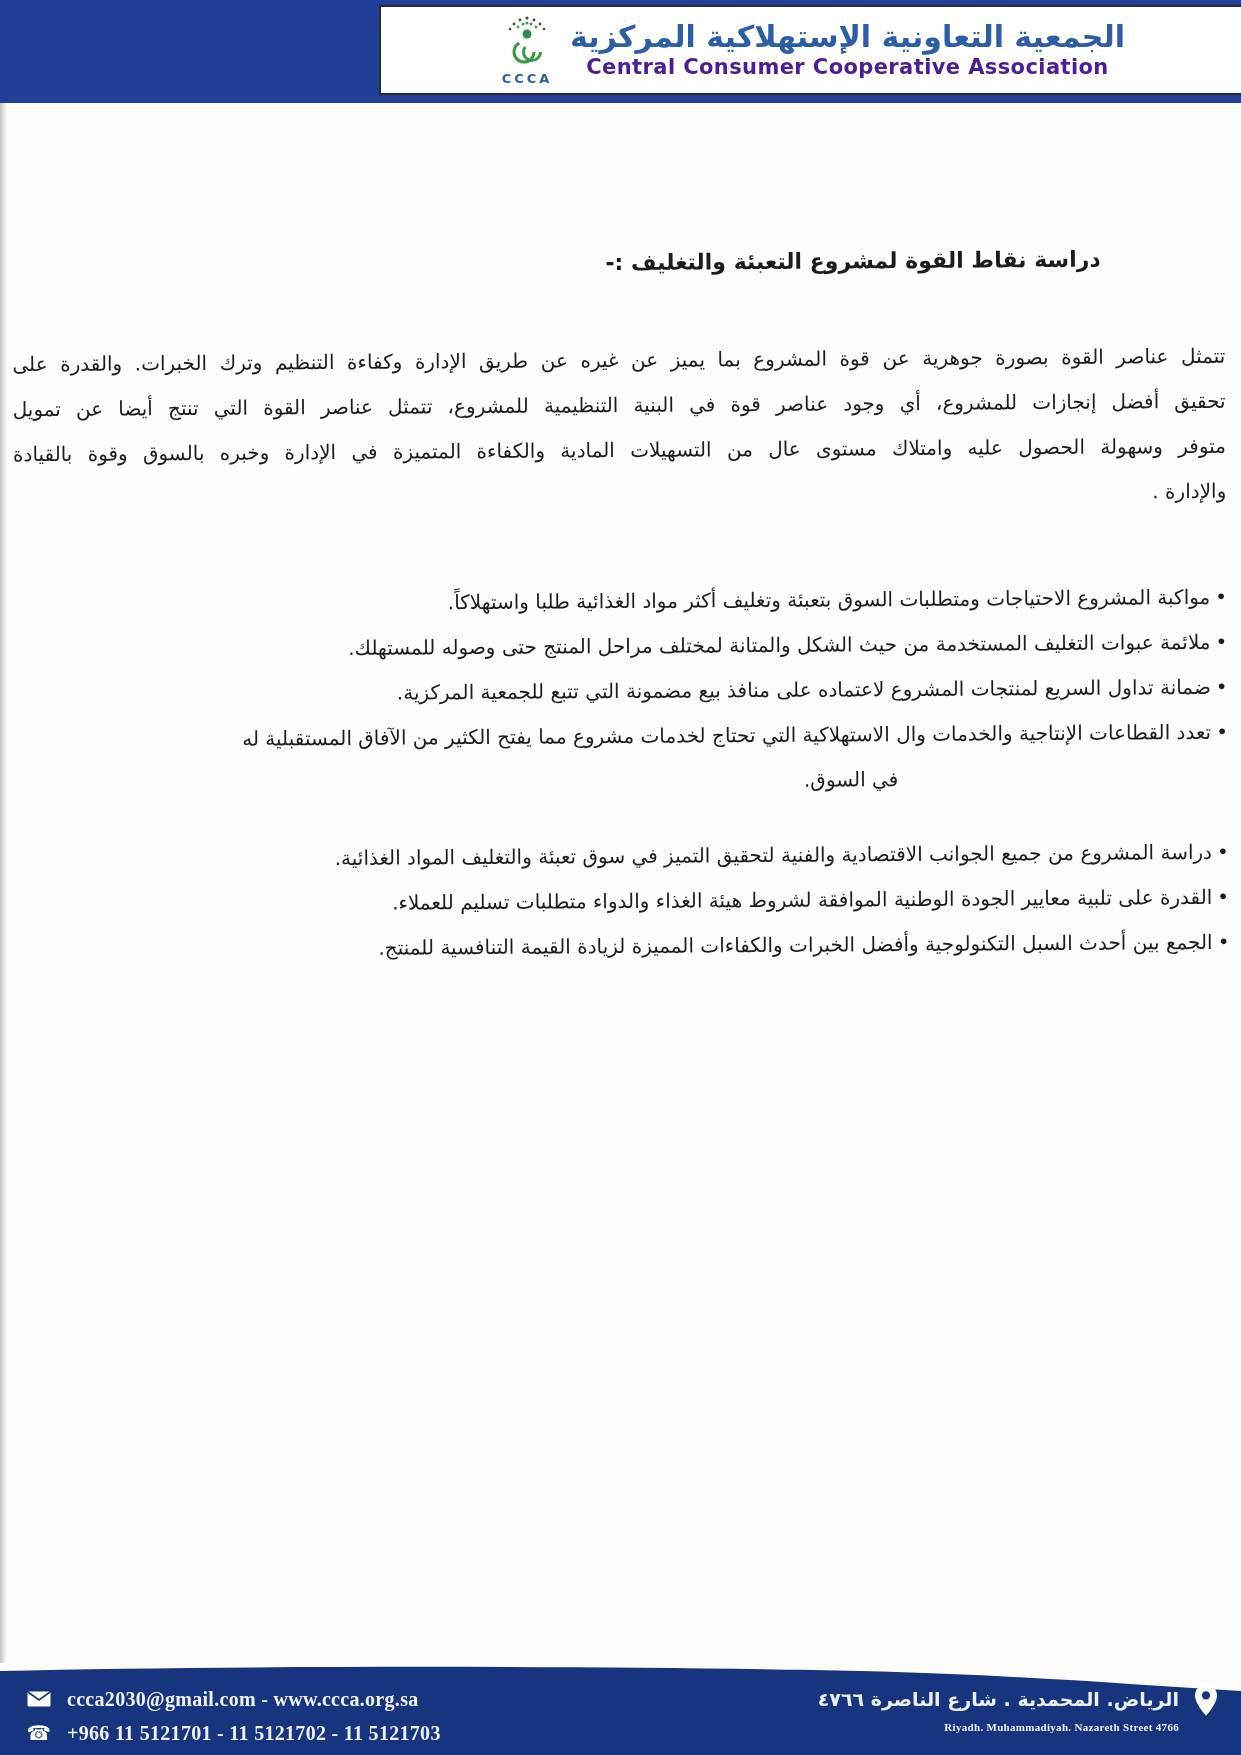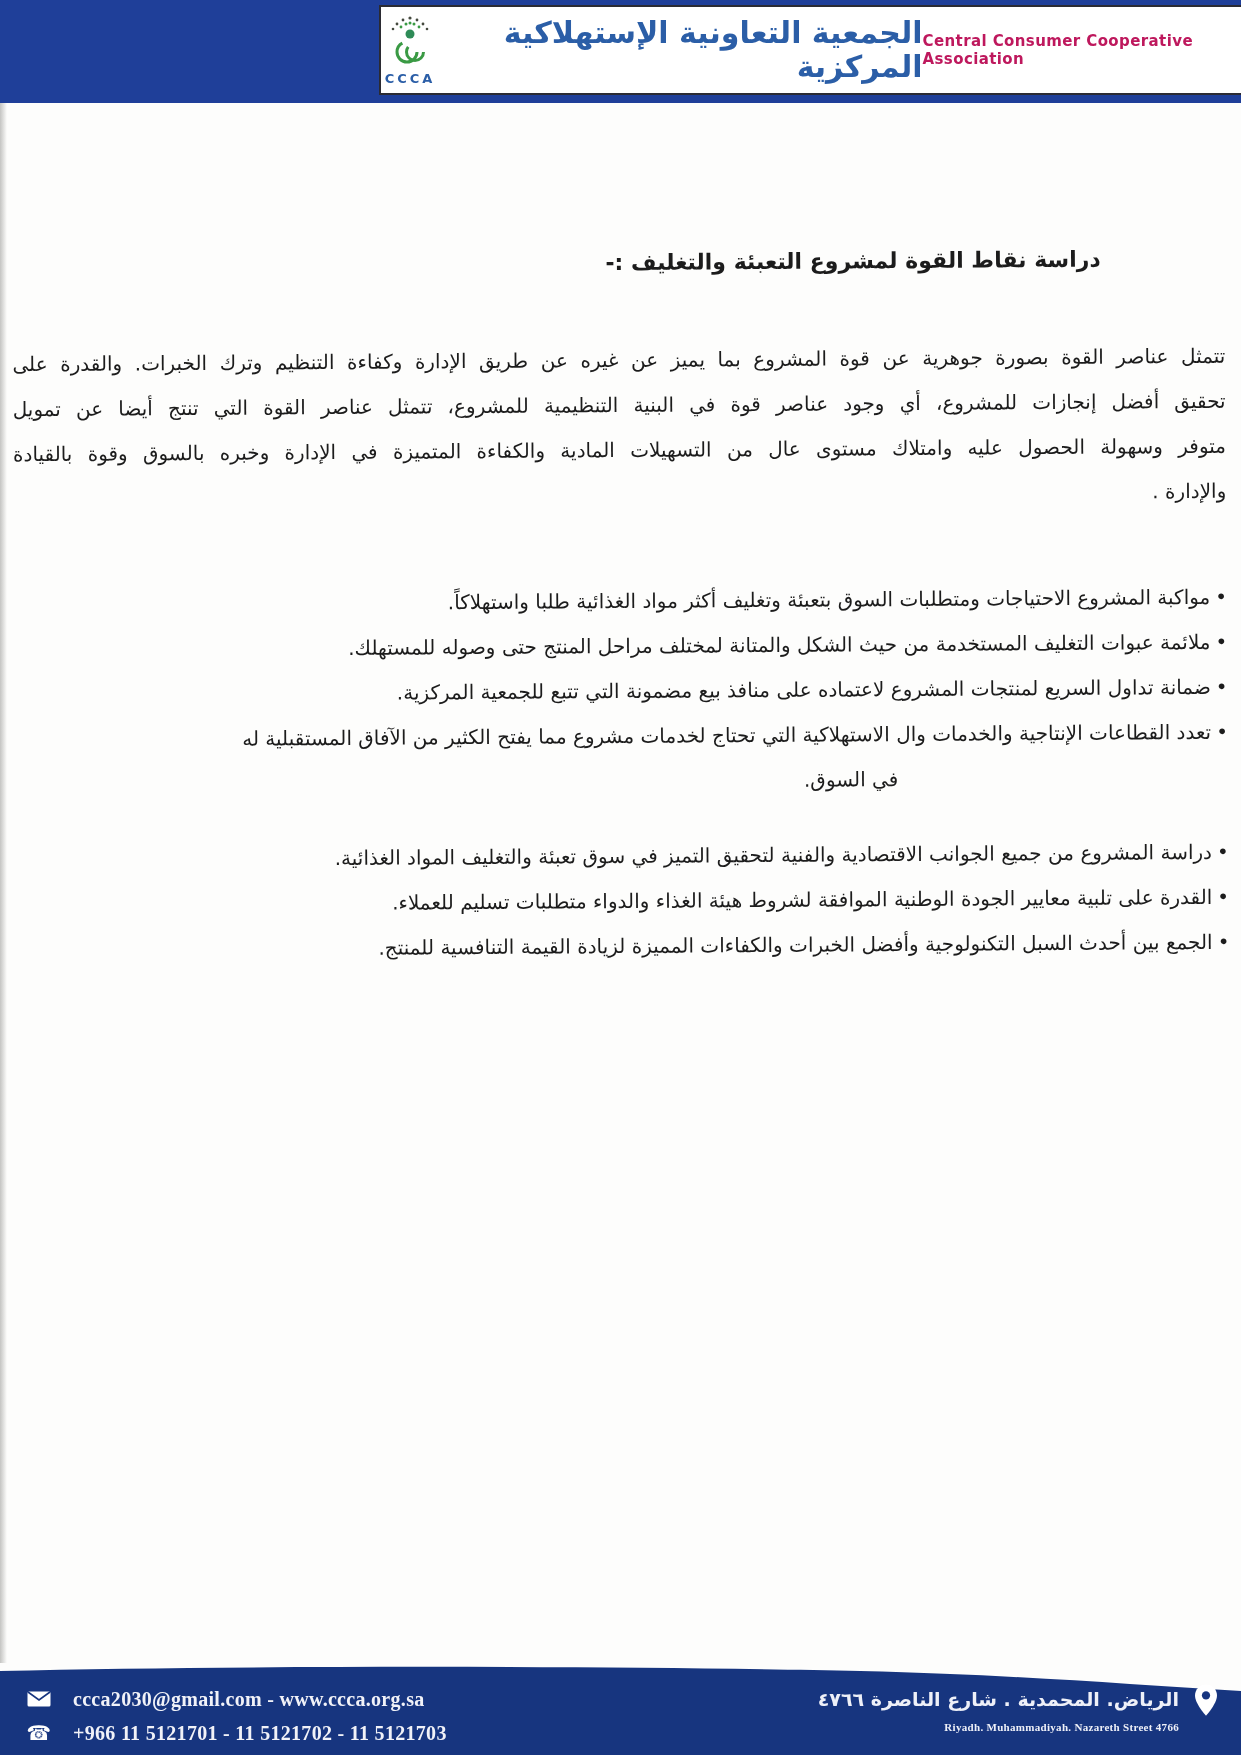--- a/index.html
+++ b/index.html
@@ -18,26 +18,26 @@
   .header-box{
     position:absolute;top:5px;left:379px;right:-3px;height:86px;
     background:#ffffff;border:2px solid #2b2b33;
     display:flex;align-items:center;justify-content:center;
   }
   .brand{display:flex;align-items:center;gap:14px;}
   .brand-icon{display:flex;flex-direction:column;align-items:center;line-height:1;}
   .brand-acronym{
     font-size:13px;font-weight:bold;color:#2b5ea7;letter-spacing:3px;margin-top:1px;
   }
-  .brand-names{display:flex;align-items:center;}
+  .brand-names{display:flex;flex-direction:column;align-items:center;}
   .brand-ar{
     direction:rtl;font-size:30px;font-weight:bold;color:#2b5ea7;line-height:1.15;
   }
   .brand-en{
-    font-size:15px;font-weight:bold;color:#be185d;letter-spacing:.4px;line-height:1.2;
+    font-size:21px;font-weight:bold;color:#4c1d95;letter-spacing:.4px;line-height:1.2;
   }
   
   .doc-content{
     position:absolute;top:0;left:0;right:0;height:1200px;
     transform:rotate(-0.4deg);
     color:#1c1c1c;
   }
   .doc-title{
     position:absolute;top:250px;right:138px;
     direction:rtl;font-size:22px;font-weight:bold;
@@ -53,21 +53,21 @@
     direction:rtl;font-size:20px;
   }
   .bullet-item{line-height:45px;text-align:right;}
   .bullet-item .marker{margin-left:5px;}
   .bullet-continuation{line-height:45px;text-align:right;padding-left:0;padding-right:330px;}
   .bullet-item.spaced{margin-top:30px;}
   
   .footer-wave{position:absolute;left:0;bottom:62px;width:1241px;height:30px;display:block;}
   .footer-band{position:absolute;left:0;bottom:0;width:100%;height:62px;background:#17357f;}
   .footer-left{position:absolute;left:26px;top:1682px;color:#f1f2f8;}
-  .footer-row{display:flex;align-items:center;gap:21px;height:34px;}
+  .footer-row{display:flex;align-items:center;gap:15px;height:34px;}
   .footer-row .txt{
     font-family:"Liberation Serif", serif;
     font-weight:bold;font-size:20px;letter-spacing:.3px;white-space:nowrap;
   }
   .f-icon{width:26px;display:flex;justify-content:center;color:#ffffff;font-size:20px;}
   .footer-right{
     position:absolute;right:24px;top:1684px;
     direction:rtl;display:flex;align-items:flex-start;gap:16px;color:#eef0f8;
   }
   .addr{display:flex;flex-direction:column;align-items:flex-start;}

